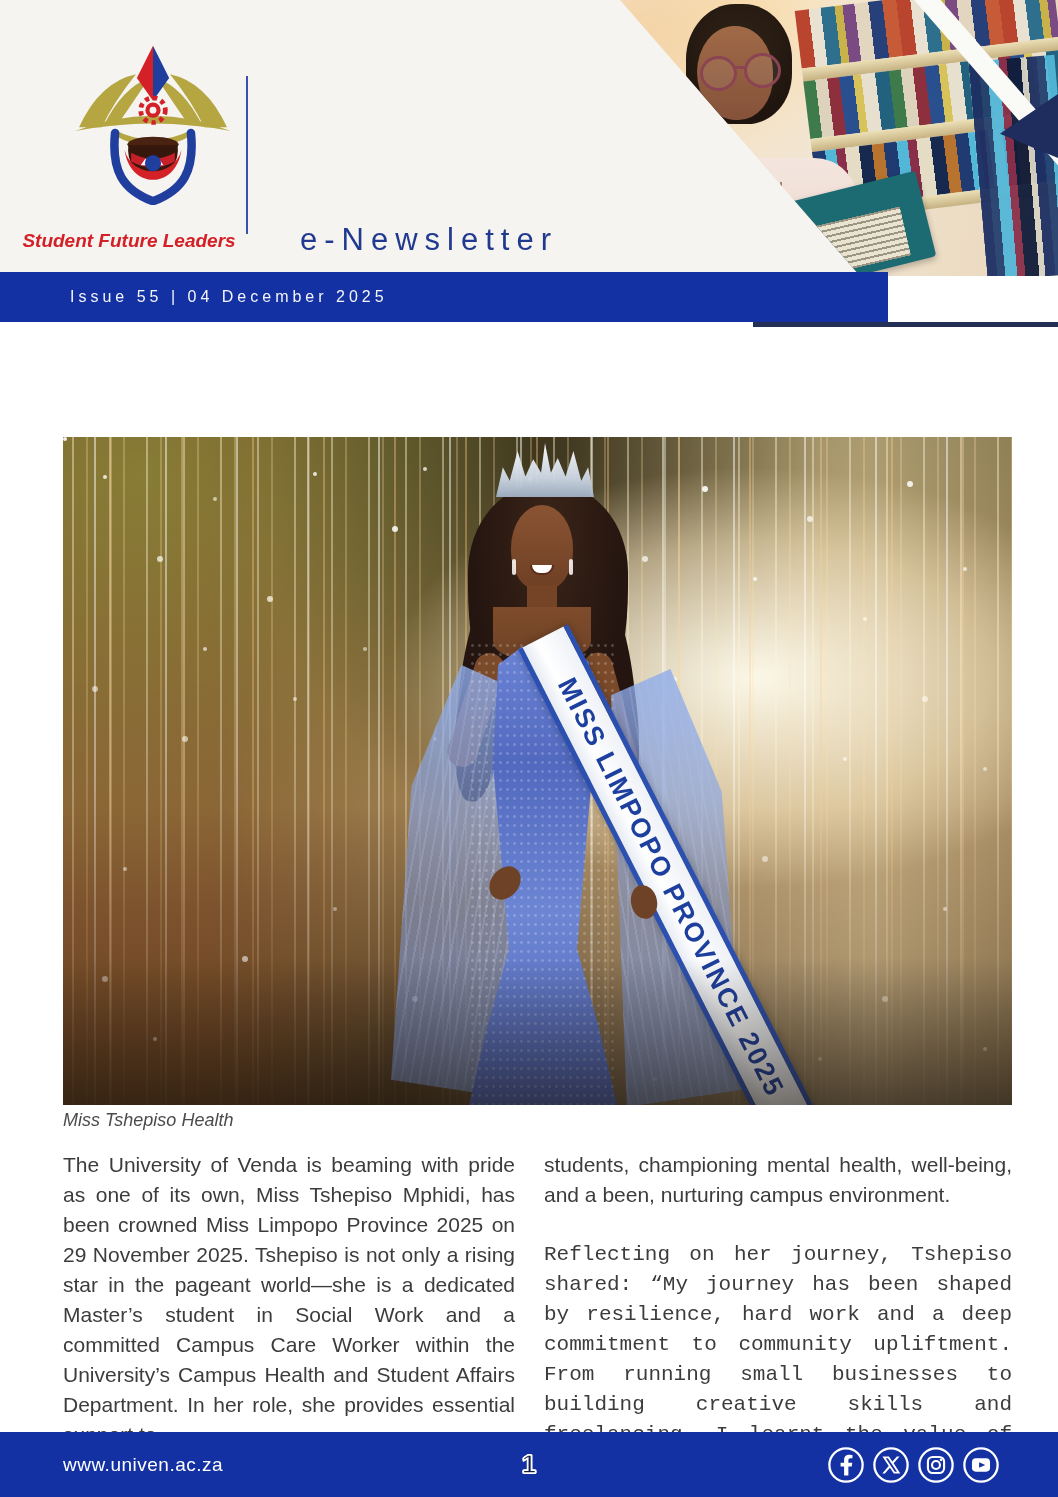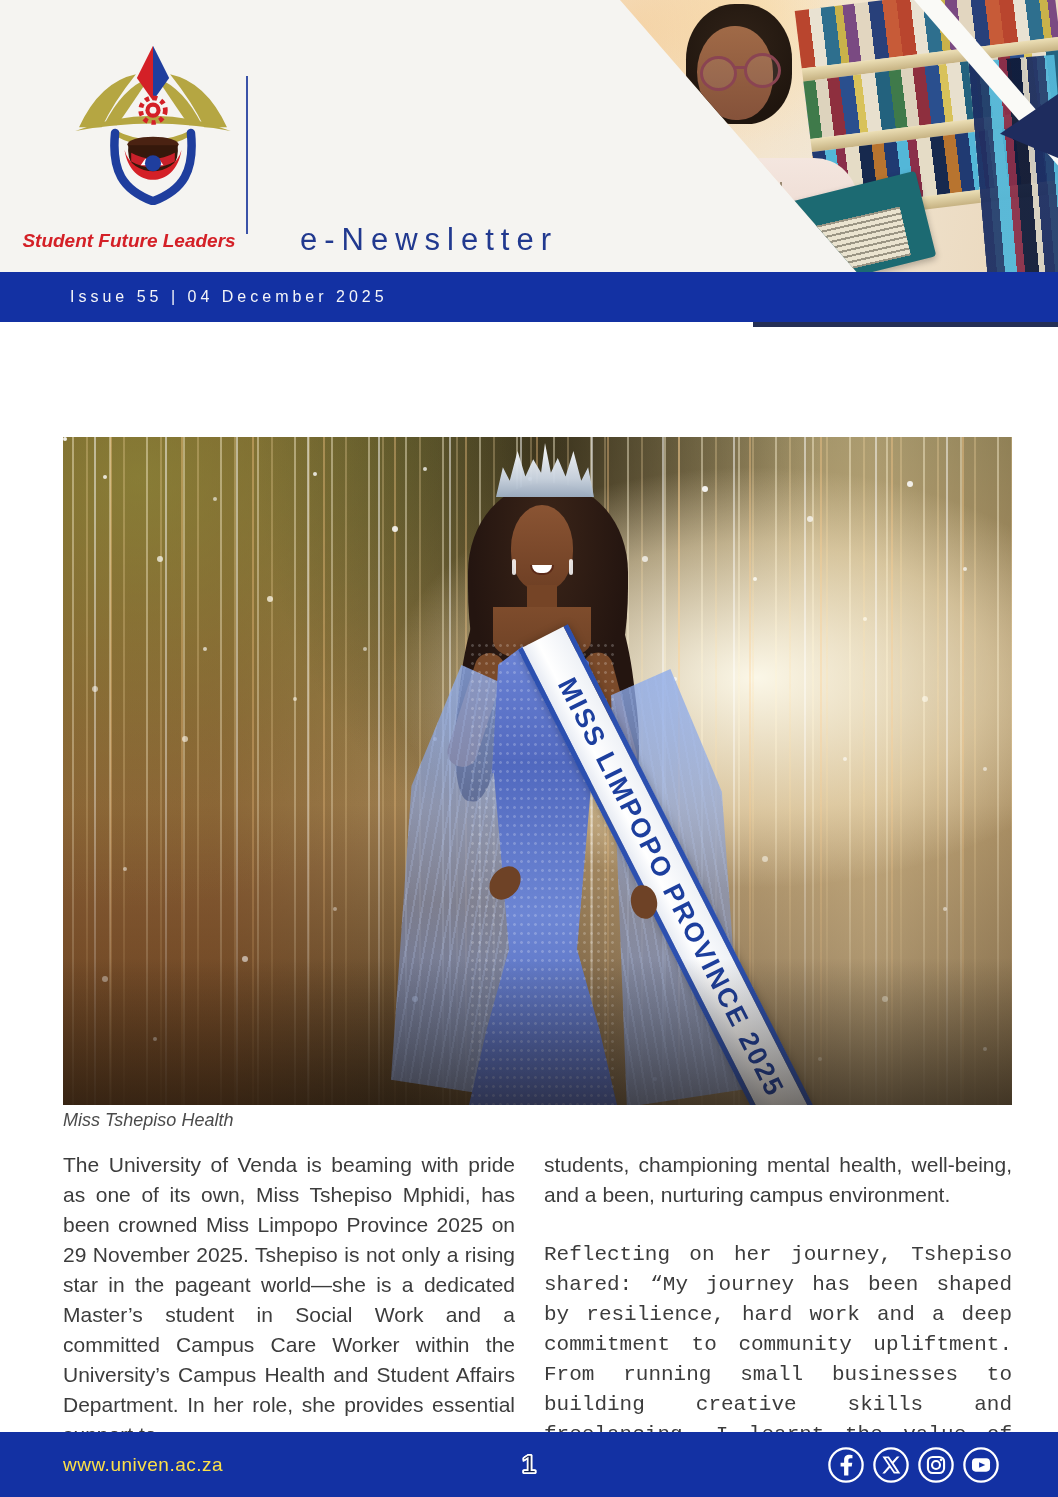--- a/index.html
+++ b/index.html
@@ -47,21 +47,21 @@
   .hero-necklace { position:absolute; left:160px; top:182px; width:84px; height:26px; border:2px solid #9a8a72; border-top:none; border-radius:0 0 46% 46%; background:transparent; }
   .hero-book { position:absolute; left:236px; top:188px; width:154px; height:88px; background:#1c6a72; transform:rotate(-14deg); border-radius:4px; box-shadow:0 3px 6px rgba(0,0,0,.25); }
   .hero-book-pages { position:absolute; left:12px; top:30px; width:118px; height:50px; background:#eae3cf; transform:rotate(1deg);
     background-image:repeating-linear-gradient(180deg, rgba(90,85,70,.55) 0 2px, transparent 2px 6px); background-clip:padding-box; }
   .hero-arm { position:absolute; left:206px; top:226px; width:44px; height:64px; background:#8a5638; border-radius:14px; transform:rotate(28deg); }
   .hero-slash { position:absolute; left:362px; top:-20px; width:20px; height:250px; background:#fafaf7; transform:rotate(-41deg); transform-origin:50% 0; }
   .hero-wedge { position:absolute; right:0; top:94px; width:58px; height:64px; background:#1e2c5e;
     clip-path:polygon(100% 0, 0 62%, 100% 100%); }
 
   
-  .issue-bar { position:absolute; left:0; top:272px; width:1058px; height:50px; background:#1331a3;
+  .issue-bar { position:absolute; left:0; top:272px; width:888px; height:50px; background:#1331a3;
     display:flex; align-items:center; }
   .issue-text { margin-left:70px; color:#f4f5f8; font-size:16px; letter-spacing:4px; }
   .issue-substrip { position:absolute; left:753px; top:322px; width:305px; height:5px; background:#242f55; }
 
   
   .headline { position:absolute; left:63px; top:337px; width:910px;
     font-size:30.5px; font-weight:bold; color:#a6993c; line-height:47px; letter-spacing:-.2px; }
 
   
   .photo { position:absolute; left:63px; top:437px; width:949px; height:668px; overflow:hidden; background:#6b5a35; }
@@ -143,21 +143,21 @@
   .caption { position:absolute; left:63px; top:1110px; font-size:18px; font-style:italic; color:#4b4b4b; }
   .body-cols { position:absolute; left:63px; top:1150px; width:949px; display:flex; gap:29px; }
   .col { font-size:21px; line-height:30px; color:#3c3c3c; text-align:justify; }
   .col-left { width:452px; }
   .col-right { width:468px; }
   .col p + p { margin-top:30px;font-family:Liberation Mono, monospace; }
 
   
   .footer { position:absolute; left:0; top:1432px; width:1058px; height:65px; background:#1331a3; }
   .footer-site { position:absolute; left:63px; top:0; height:65px; display:flex; align-items:center;
-    color:#fde047; font-size:19px; letter-spacing:.5px; }
+    color:#ffffff; font-size:19px; letter-spacing:.5px; }
   .footer-page { position:absolute; left:0; width:1058px; top:0; height:65px; display:flex; align-items:center; justify-content:center;
     font-size:26px; font-weight:bold; color:#0e1c4e; -webkit-text-stroke:1.4px #ffffff;
     text-shadow:0 0 1px #fff, 1px 0 0 #fff, -1px 0 0 #fff, 0 1px 0 #fff, 0 -1px 0 #fff; }
   .footer-social { position:absolute; right:58px; top:0; height:65px; display:flex; align-items:center; gap:7px; }
   .soc { width:38px; height:38px; cursor:pointer; }
 </style>
 </head>
 <body>
 
 <div id="page">

